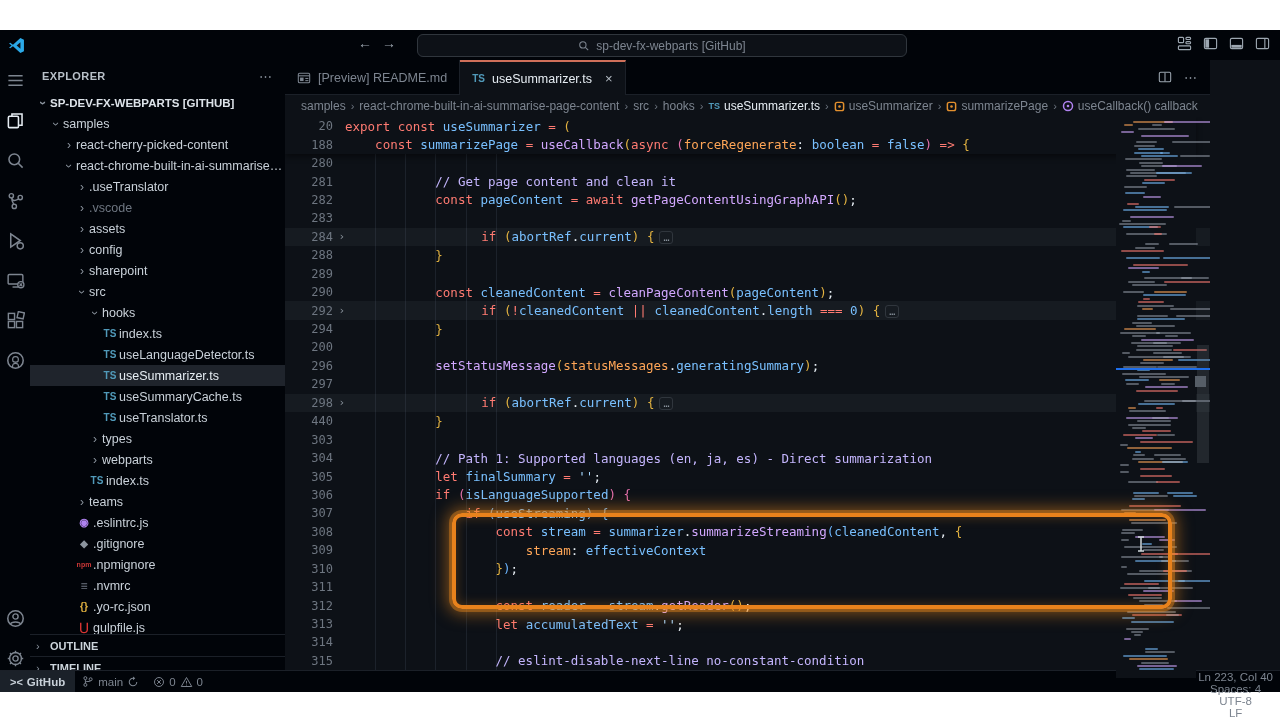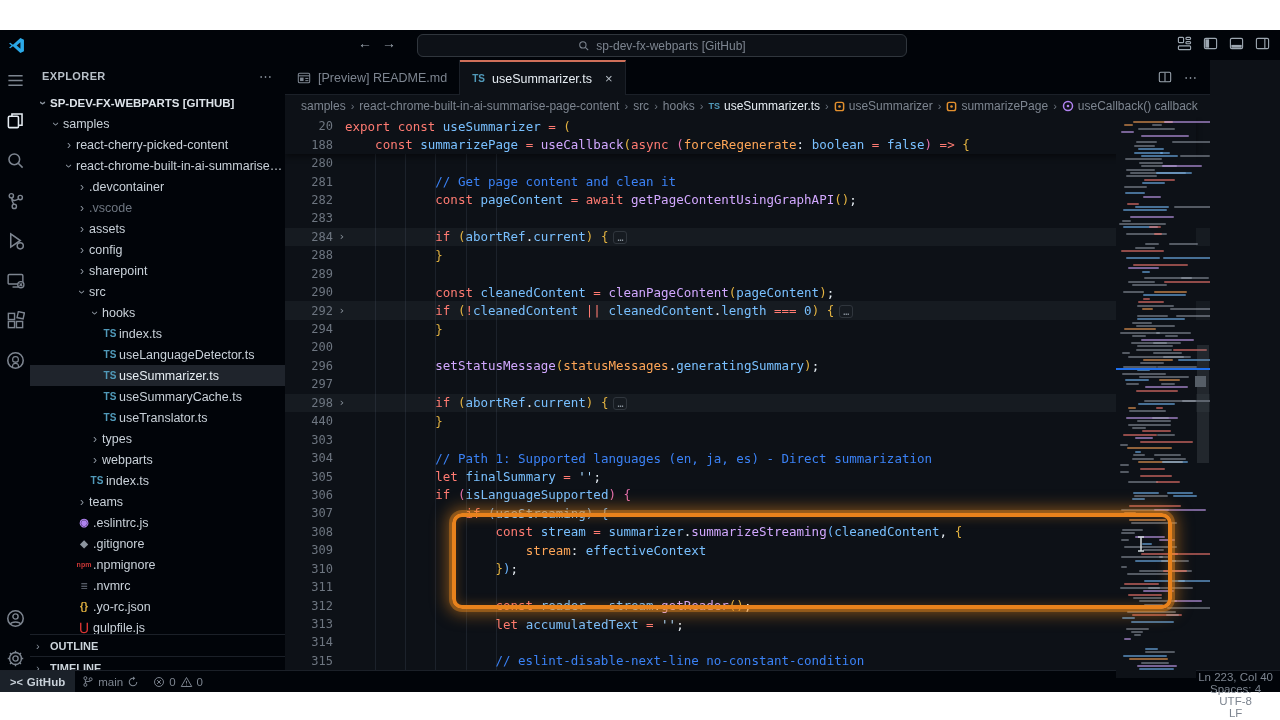--- a/index.html
+++ b/index.html
@@ -56,28 +56,28 @@
   .crumb{display:flex;align-items:center;gap:4px;cursor:pointer;}
   .crumb.file{color:#e6edf3;}
   .crumb-sep{color:#6e7681;font-size:11px;padding:0 2px;}
   .ts-mini{color:#519aba;font-size:9px;font-weight:bold;}
 
   
   #codearea{position:absolute;left:0;top:57px;width:100%;height:561px;overflow:hidden;
     font-family:"DejaVu Sans Mono",monospace;font-size:12.5px;}
   .guide{position:absolute;top:37px;bottom:0;width:1px;background:#1c222b;}
   .crow{position:relative;height:18.45px;display:flex;align-items:center;}
-  .crow.hl{background:rgba(110,118,129,0.10);}
+  .crow.hl{background:rgba(110,118,129,0.10);gap:46px;}
   .crow .gut{width:52px;flex:none;text-align:right;color:#6e7681;font-size:12px;padding-right:4px;box-sizing:border-box;position:relative;}
   .crow .gut .fold-chev{position:absolute;right:-8px;top:0;color:#8b949e;font-size:11px;}
   .crow pre{margin:0;padding-left:8px;font-family:inherit;font-size:inherit;white-space:pre;}
   #sticky{position:absolute;left:0;top:0;width:calc(100% - 14px);background:#0d1117;z-index:3;box-shadow:0 3px 6px rgba(0,0,0,.45);}
   #codelines{position:absolute;left:0;top:36.9px;width:100%;}
   .k{color:#ff7b72}.f{color:#d2a8ff}.v{color:#79c0ff}.p{color:#ffa657}.s{color:#a5d6ff}
-  .c{color:#3b82f6}.d{color:#e6edf3}.y{color:#e3b341}.m{color:#e36fab}.b{color:#6cb6ff}
+  .c{color:#c4b5fd}.d{color:#e6edf3}.y{color:#e3b341}.m{color:#e36fab}.b{color:#6cb6ff}
   .tfold{color:#8b949e;border:1px solid #30363d;border-radius:3px;padding:0 3px;margin-left:5px;font-size:10px;}
 
   
   #minimap{position:absolute;right:14px;top:0;width:80px;height:561px;background:#0d1117;z-index:4;}
   #minimap .mbar{position:absolute;height:2px;border-radius:1px;}
   #scrollbar{position:absolute;right:0;top:0;width:14px;height:561px;z-index:4;}
   #scroll-thumb{position:absolute;left:1px;top:228px;width:12px;height:118px;background:rgba(110,118,129,0.22);}
   #mini-marker{position:absolute;right:0;top:251px;width:94px;height:2px;background:#1f6feb;z-index:5;}
   #mini-widget{position:absolute;right:4px;top:259px;width:11px;height:11px;background:#565e67;z-index:5;}
 
@@ -230,21 +230,21 @@
         <div class="trow" style="padding-left: 32px;">
           <span class="chev">›</span>
           <span>react-cherry-picked-content</span>
         </div>
         <div class="trow" style="padding-left: 32px;">
           <span class="chev down">›</span>
           <span>react-chrome-built-in-ai-summarise…</span>
         </div>
         <div class="trow" style="padding-left: 45px;">
           <span class="chev">›</span>
-          <span>.devcontainer</span>
+          <span>.useTranslator</span>
         </div>
         <div class="trow dim" style="padding-left: 45px;">
           <span class="chev">›</span>
           <span>.vscode</span>
         </div>
         <div class="trow" style="padding-left: 45px;">
           <span class="chev">›</span>
           <span>assets</span>
         </div>
         <div class="trow" style="padding-left: 45px;">

